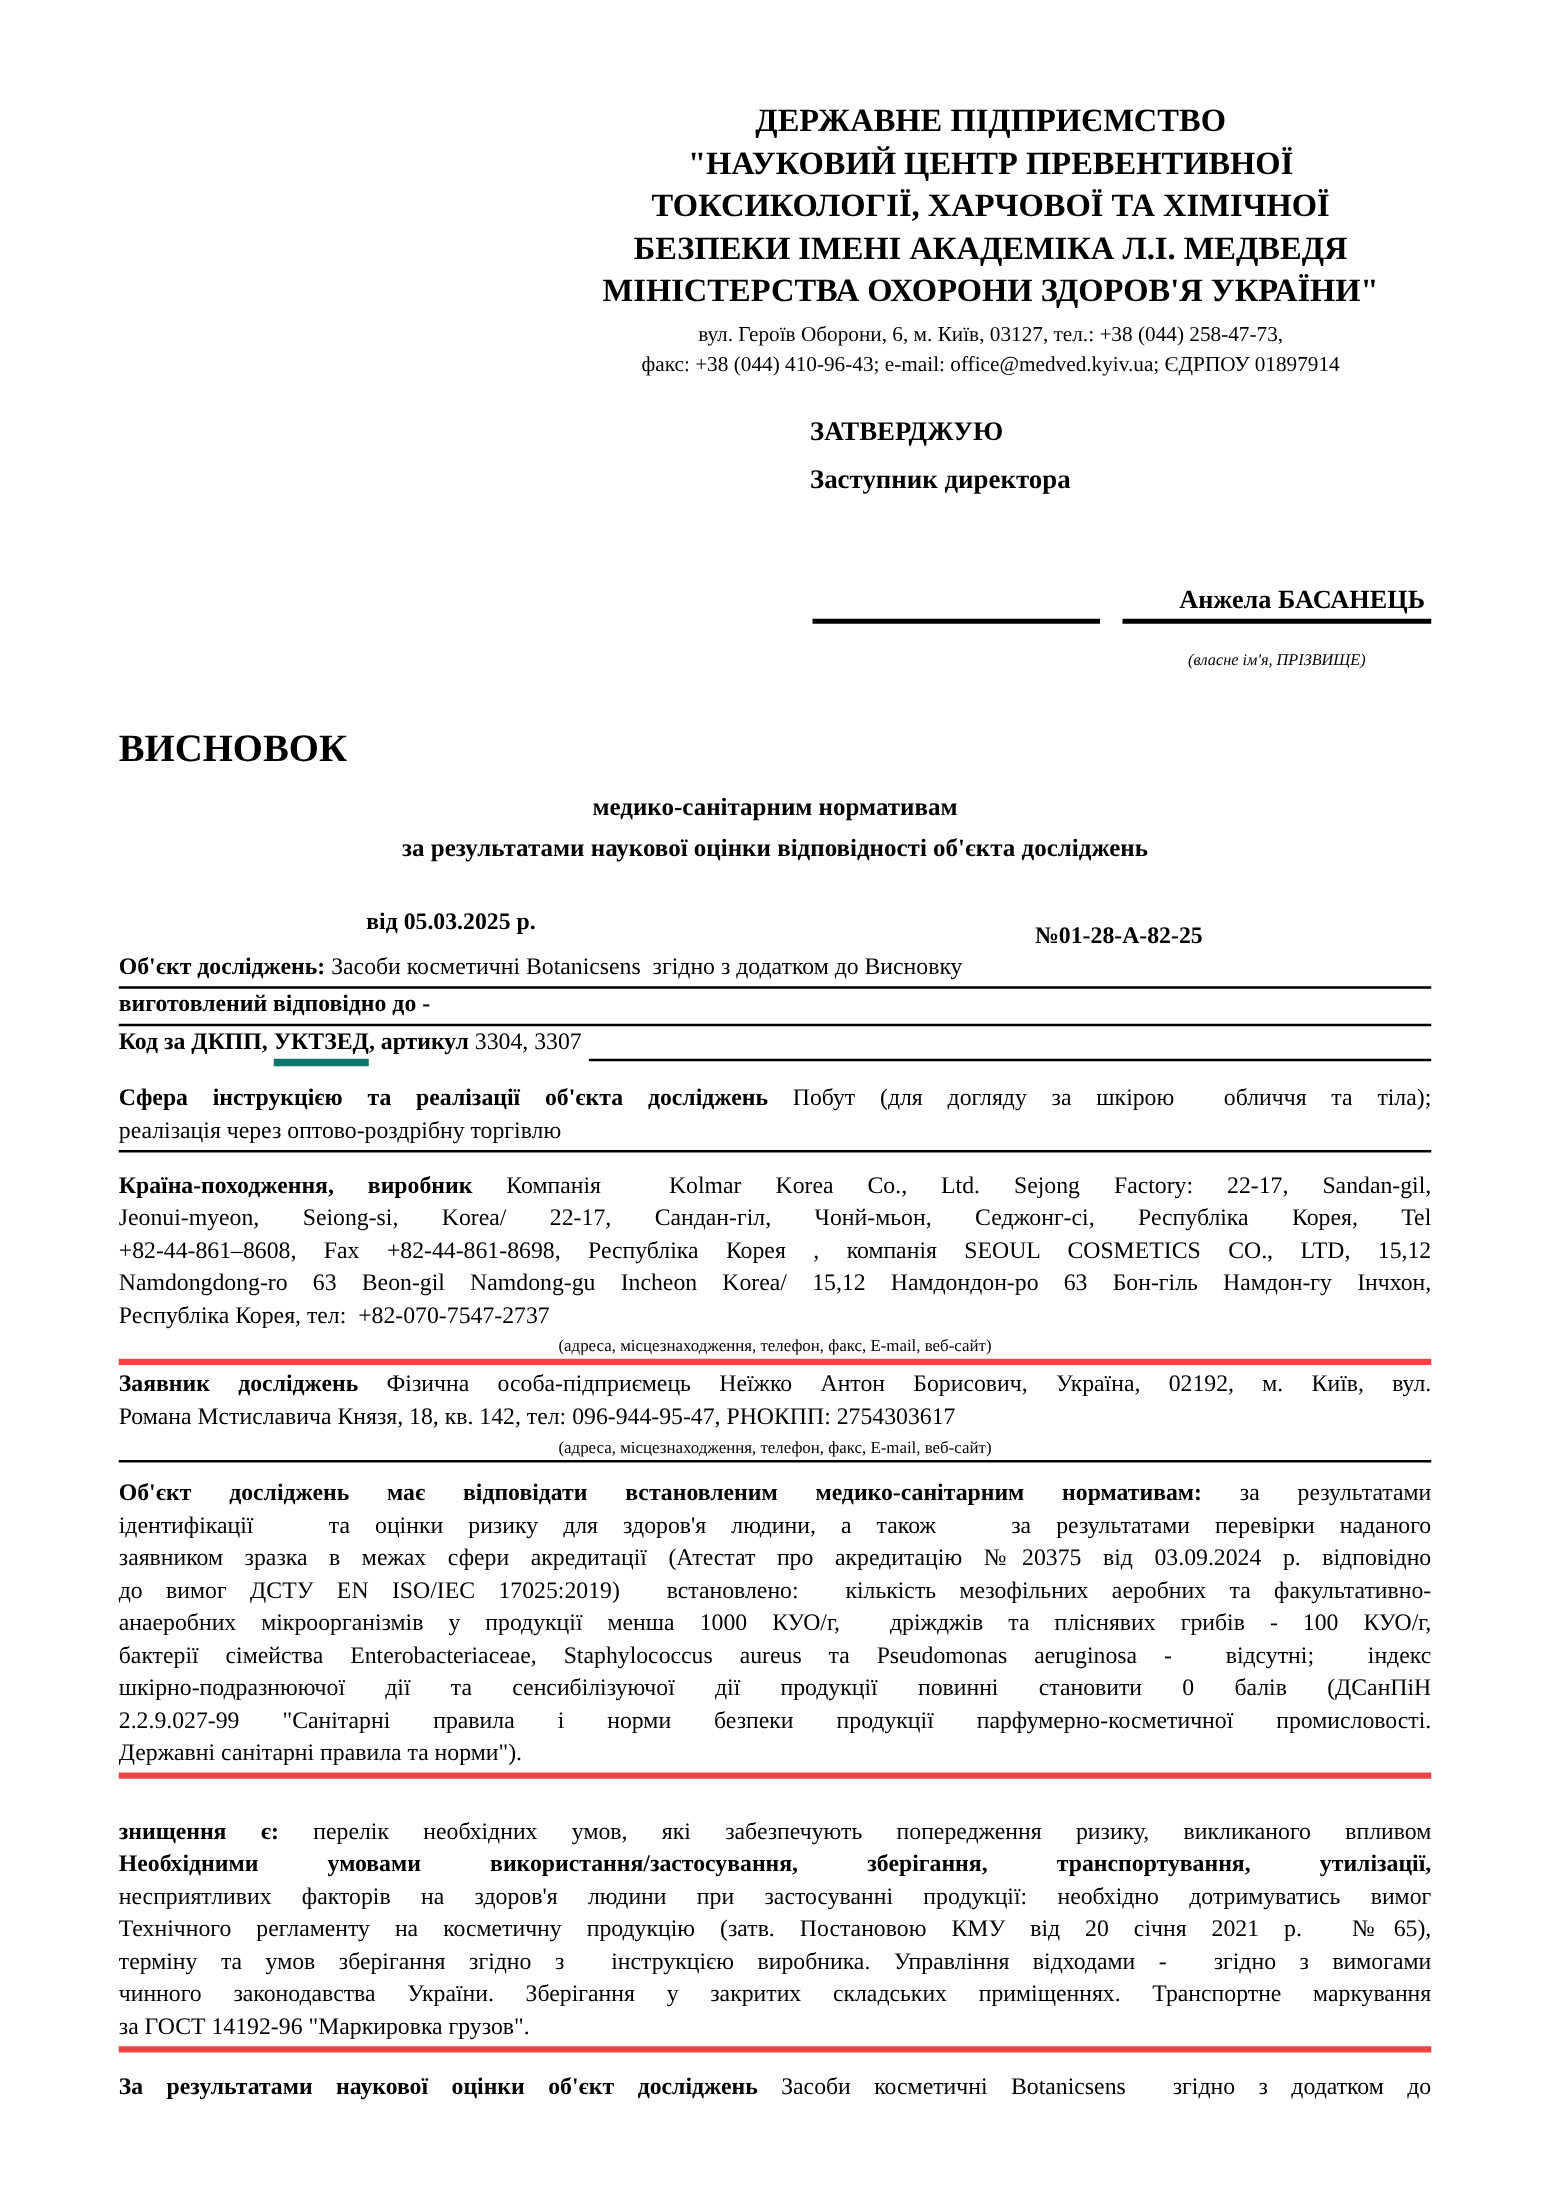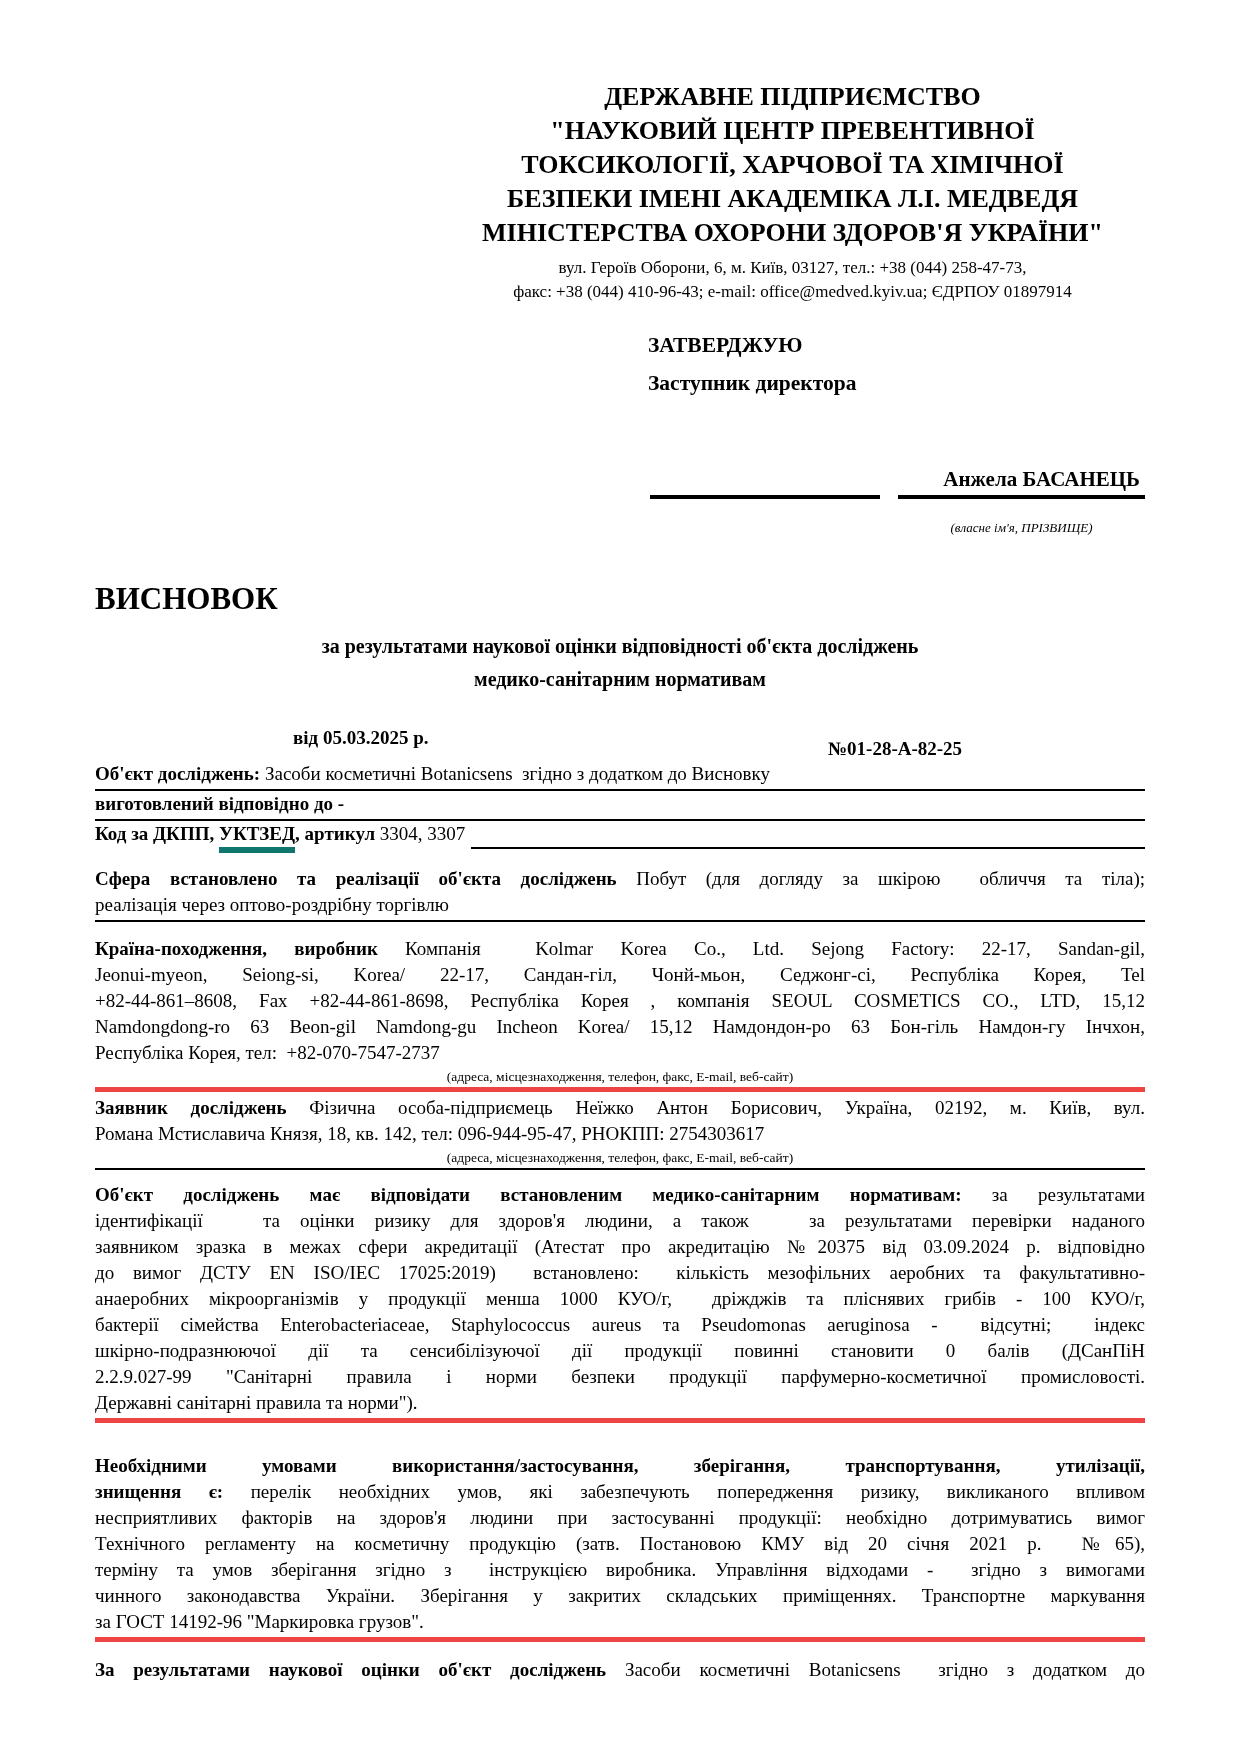--- a/index.html
+++ b/index.html
@@ -91,41 +91,41 @@
 
   <div class="sig-name" data-name="approver-name">Анжела БАСАНЕЦЬ</div>
   <div class="sig-row" data-name="signature-lines">
     <div class="sig-line sig-line-left" data-name="signature-line-left"></div>
     <div class="sig-line sig-line-right" data-name="signature-line-right"></div>
   </div>
   <div class="sig-caption" data-name="signature-caption">(власне ім'я, ПРІЗВИЩЕ)</div>
 
   <div class="doc-title" data-name="document-title">ВИСНОВОК</div>
   <div class="doc-subtitle" data-name="document-subtitle">
+    <div data-name="document-subtitle-line">медико-санітарним нормативам</div>
     <div data-name="document-subtitle-line">за результатами наукової оцінки відповідності об'єкта досліджень</div>
-    <div data-name="document-subtitle-line">медико-санітарним нормативам</div>
   </div>
 
   <div class="meta-row" data-name="doc-meta-row">
     <span class="meta-date" data-name="doc-date">від 05.03.2025 р.</span>
     <span class="meta-num" data-name="doc-number">№01-28-А-82-25</span>
   </div>
 
   <div class="body-sections" data-name="body-sections">
       <div class="section rule-thin" data-name="object-field">
         <div class="tline" data-name="text-line"><span class="b" data-name="field-label">Об'єкт досліджень: </span><span data-name="field-text">Засоби косметичні Botanicsens  згідно з додатком до Висновку</span></div>
       </div>
       <div class="section rule-thin" data-name="made-field">
         <div class="tline" data-name="text-line"><span class="b" data-name="field-label">виготовлений відповідно до -</span></div>
       </div>
       <div class="section" data-name="code-field">
         <div class="tline tailrow" data-name="text-line"><span class="b" data-name="field-label">Код за ДКПП, </span><span class="b u" data-name="field-label">УКТЗЕД</span><span class="b" data-name="field-label">, артикул </span><span data-name="field-text">3304, 3307</span><span class="tail" data-name="fill-underline"></span></div>
       </div>
       <div class="section rule-thin" data-name="scope-field">
-        <div class="tline just" data-name="text-line"><span class="b" data-name="field-label">Сфера встановлено та реалізації об'єкта досліджень </span><span data-name="field-text">Побут (для догляду за шкірою  обличчя та тіла);</span></div>
+        <div class="tline just" data-name="text-line"><span class="b" data-name="field-label">Сфера інструкцією та реалізації об'єкта досліджень </span><span data-name="field-text">Побут (для догляду за шкірою  обличчя та тіла);</span></div>
         <div class="tline" data-name="text-line"><span data-name="field-text">реалізація через оптово-роздрібну торгівлю</span></div>
       </div>
       <div class="section rule-thick" data-name="origin-field">
         <div class="tline just" data-name="text-line"><span class="b" data-name="field-label">Країна-походження, виробник </span><span data-name="field-text">Компанія  Kolmar Korea Co., Ltd. Sejong Factory: 22-17, Sandan-gil,</span></div>
         <div class="tline just" data-name="text-line"><span data-name="field-text">Jeonui-myeon, Seiong-si, Korea/ 22-17, Сандан-гіл, Чонй-мьон, Седжонг-сі, Республіка Корея, Tel</span></div>
         <div class="tline just" data-name="text-line"><span data-name="field-text">+82-44-861–8608, Fax +82-44-861-8698, Республіка Корея , компанія SEOUL COSMETICS CO., LTD, 15,12</span></div>
         <div class="tline just" data-name="text-line"><span data-name="field-text">Namdongdong-ro 63 Beon-gil Namdong-gu Incheon Korea/ 15,12 Намдондон-ро 63 Бон-гіль Намдон-гу Інчхон,</span></div>
         <div class="tline" data-name="text-line"><span data-name="field-text">Республіка Корея, тел:  +82-070-7547-2737</span></div>
         <div class="caption" data-name="field-caption">(адреса, місцезнаходження, телефон, факс, E-mail, веб-сайт)</div>
       </div>
@@ -139,22 +139,22 @@
         <div class="tline just" data-name="text-line"><span data-name="field-text">ідентифікації   та оцінки ризику для здоров'я людини, а також   за результатами перевірки наданого</span></div>
         <div class="tline just" data-name="text-line"><span data-name="field-text">заявником зразка в межах сфери акредитації (Атестат про акредитацію №20375 від 03.09.2024 р. відповідно</span></div>
         <div class="tline just" data-name="text-line"><span data-name="field-text">до вимог ДСТУ EN ISO/IEC 17025:2019)  встановлено:  кількість мезофільних аеробних та факультативно-</span></div>
         <div class="tline just" data-name="text-line"><span data-name="field-text">анаеробних мікроорганізмів у продукції менша 1000 КУО/г,  дріжджів та пліснявих грибів - 100 КУО/г,</span></div>
         <div class="tline just" data-name="text-line"><span data-name="field-text">бактерії сімейства Enterobacteriaceae, Staphylococcus aureus та Pseudomonas aeruginosa -  відсутні;  індекс</span></div>
         <div class="tline just" data-name="text-line"><span data-name="field-text">шкірно-подразнюючої дії та сенсибілізуючої дії продукції повинні становити 0 балів (ДСанПіН</span></div>
         <div class="tline just" data-name="text-line"><span data-name="field-text">2.2.9.027-99 "Санітарні правила і норми безпеки продукції парфумерно-косметичної промисловості.</span></div>
         <div class="tline" data-name="text-line"><span data-name="field-text">Державні санітарні правила та норми").</span></div>
       </div>
       <div class="section rule-thick" data-name="conditions-para">
+        <div class="tline just" data-name="text-line"><span class="b" data-name="field-label">знищення є: </span><span data-name="field-text">перелік необхідних умов, які забезпечують попередження ризику, викликаного впливом</span></div>
         <div class="tline just" data-name="text-line"><span class="b" data-name="field-label">Необхідними умовами використання/застосування, зберігання, транспортування, утилізації,</span></div>
-        <div class="tline just" data-name="text-line"><span class="b" data-name="field-label">знищення є: </span><span data-name="field-text">перелік необхідних умов, які забезпечують попередження ризику, викликаного впливом</span></div>
         <div class="tline just" data-name="text-line"><span data-name="field-text">несприятливих факторів на здоров'я людини при застосуванні продукції: необхідно дотримуватись вимог</span></div>
         <div class="tline just" data-name="text-line"><span data-name="field-text">Технічного регламенту на косметичну продукцію (затв. Постановою КМУ від 20 січня 2021 р.  №65),</span></div>
         <div class="tline just" data-name="text-line"><span data-name="field-text">терміну та умов зберігання згідно з  інструкцією виробника. Управління відходами -  згідно з вимогами</span></div>
         <div class="tline just" data-name="text-line"><span data-name="field-text">чинного законодавства України. Зберігання у закритих складських приміщеннях. Транспортне маркування</span></div>
         <div class="tline" data-name="text-line"><span data-name="field-text">за ГОСТ 14192-96 "Маркировка грузов".</span></div>
       </div>
       <div class="section" data-name="results-para">
         <div class="tline just" data-name="text-line"><span class="b" data-name="field-label">За результатами наукової оцінки об'єкт досліджень </span><span data-name="field-text">Засоби косметичні Botanicsens  згідно з додатком до</span></div>
       </div>
     </div>

